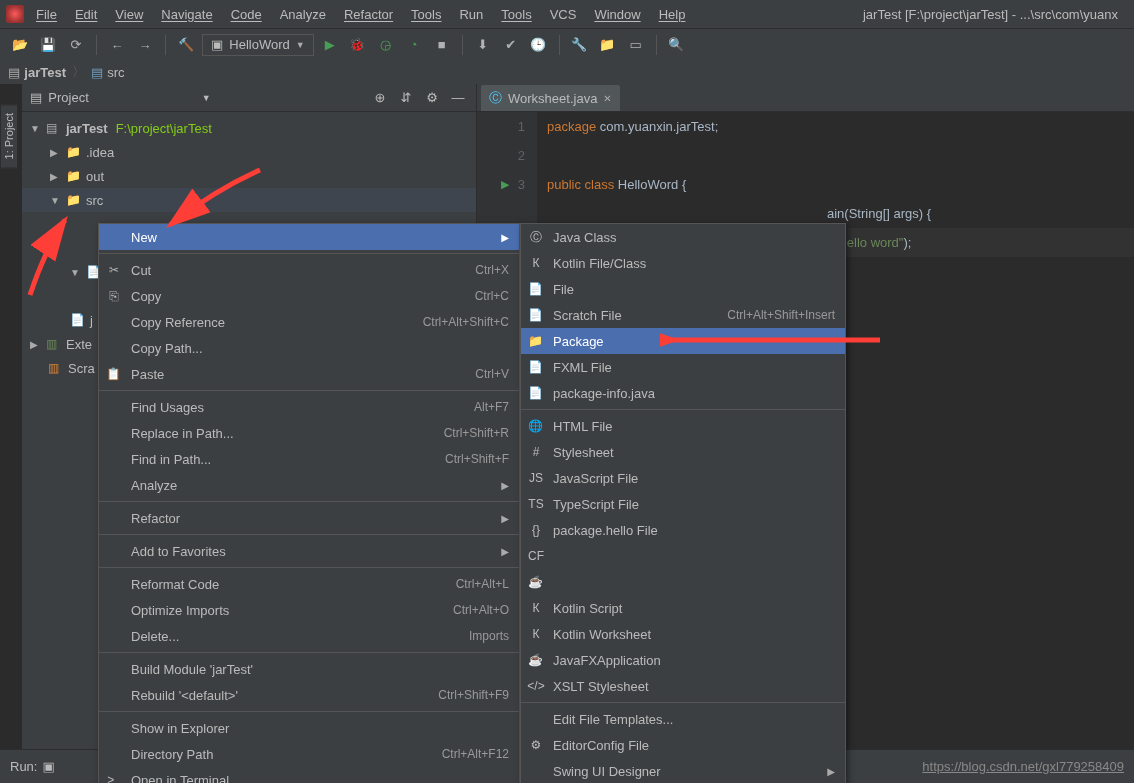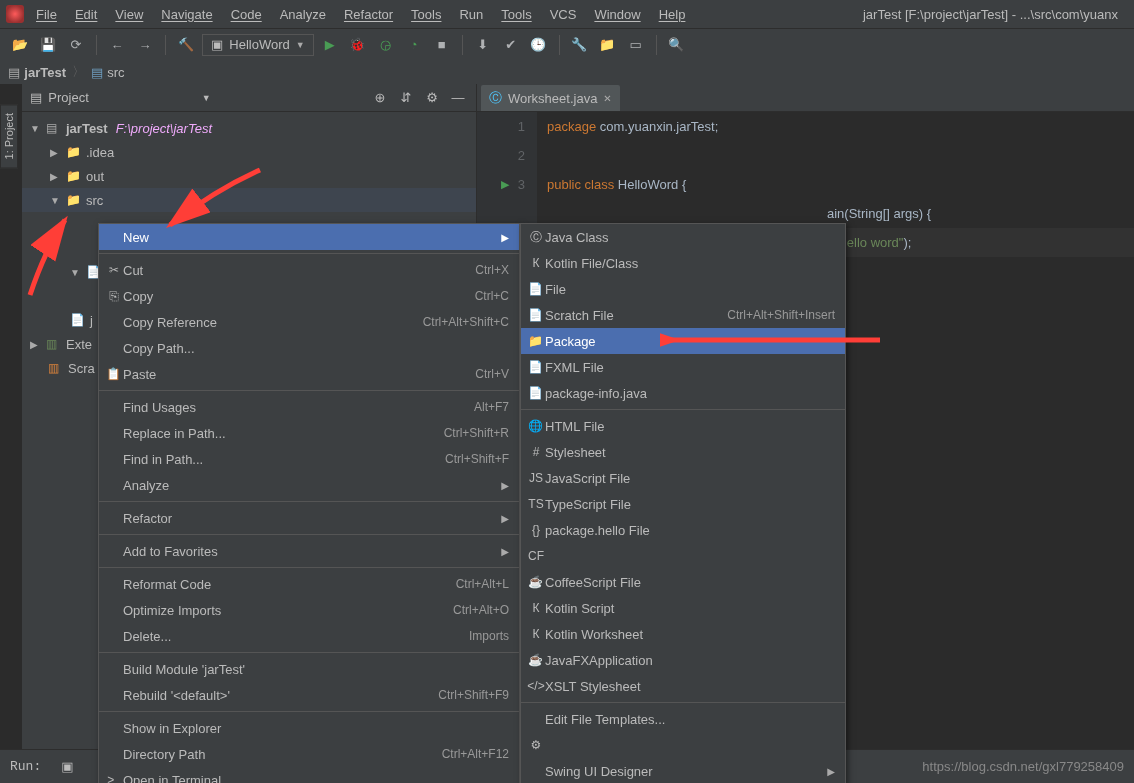--- a/index.html
+++ b/index.html
@@ -29,55 +29,55 @@
 .panel-header .title { flex: 1; }
 .panel-header .arrow { font-size: 9px; }
 .panel-header .icon-btn { width: 20px; height: 20px; display: flex; align-items: center; justify-content: center; }
 
 .tree { padding: 4px 0; }
 .tree-row { display: flex; align-items: center; height: 24px; padding-left: 6px; gap: 4px; }
 .tree-row.selected { background: #4b6eaf22; }
 .tree-arrow { width: 12px; font-size: 10px; color: #aaa; }
 .tree-icon { width: 16px; font-size: 12px; }
 .tree-label { color: #bbbbbb; }
-.tree-path { color: #f0abfc; margin-left: 4px; font-style: italic; }
+.tree-path { color: #84cc16; margin-left: 4px; }
 .folder-orange { color: #d9823b; }
 .folder-blue { color: #6e9cbe; }
 .folder-gray { color: #aaa; }
 
 .editor-area { flex: 1; background: #2b2b2b; display: flex; flex-direction: column; }
 .editor-tabs { height: 28px; background: #3c3f41; display: flex; align-items: flex-end; border-bottom: 1px solid #2d2d2d; }
 .editor-tab { height: 26px; display: flex; align-items: center; padding: 0 8px; gap: 6px; background: #515658; border-radius: 2px 2px 0 0; margin-left: 4px; }
 .editor-tab .close { font-size: 10px; color: #aaa; }
 
 .editor-body { display: flex; flex: 1; font-family: Consolas, "Courier New", monospace; font-size: 15px; line-height: 29px; }
 .gutter { width: 60px; text-align: right; padding-right: 12px; color: #606366; background: #313335; position: relative; }
 .gutter .gplay { position: absolute; left: 24px; color: #499c54; font-size: 11px; }
 .code { flex: 1; padding-left: 10px; }
 .code .kw { color: #cc7832; }
 .code .cls { color: #a9b7c6; }
 .code .str { color: #6a8759; }
 .code .pkg { color: #a9b7c6; }
 .code .curr-line { background: #323232; display: block; }
 
 .context-menu { position: absolute; background: #3c3f41; border: 1px solid #555; box-shadow: 2px 2px 6px rgba(0,0,0,0.5); z-index: 100; }
-.cm-row { display: flex; align-items: center; height: 26px; padding: 0 10px 0 6px; color: #bbbbbb; }
+.cm-row { display: flex; align-items: center; height: 26px; padding: 0 10px 0 6px; gap: 8px; color: #bbbbbb; }
 .cm-row.highlight { background: #4b6eaf; color: #fff; }
 .cm-row .cm-icon { width: 18px; text-align: center; font-size: 12px; }
 .cm-row .cm-label { flex: 1; white-space: nowrap; }
 .cm-row .shortcut { color: #999; font-size: 12px; margin-left: 20px; }
 .cm-row .sub-arrow { font-size: 10px; color: #aaa; }
 .cm-row.highlight .sub-arrow { color: #fff; }
 .cm-sep { height: 1px; background: #555; margin: 3px 0; }
 
 .arrow-annotation { position: absolute; z-index: 200; pointer-events: none; }
 
 .run-bar { position: absolute; bottom: 0; left: 0; right: 0; height: 34px; background: #3c3f41; border-top: 1px solid #2d2d2d; display: flex; align-items: center; padding: 0 10px; }
-.run-bar .run-label { margin-right: 20px; font-family: Liberation Mono, monospace; }
-.run-bar .watermark { margin-left: auto; color: #888; }
+.run-bar .run-label { margin-right: 5px; }
+.run-bar .watermark { margin-left: auto; color: #888; text-decoration: underline; }
 
 .side-tab-left { position: absolute; left: 0; top: 104px; width: 22px; }
 .side-tab-left .stab { writing-mode: vertical-rl; transform: rotate(180deg); padding: 8px 2px; font-size: 11px; background: #3c3f41; border: 1px solid #2d2d2d; }
 .side-tab-bottom-left { position: absolute; left: 0; bottom: 0px; width: 22px; }
 </style>
 </head>
 <body>
 
 <div class="titlebar">
   <div class="logo"></div>
@@ -379,21 +379,20 @@
     </div>
     <div class="cm-row">
       <span class="cm-icon">{}</span>
       <span class="cm-label">package.hello File</span>
     </div>
     <div class="cm-row">
       <span class="cm-icon">CF</span>
     </div>
     <div class="cm-row">
       <span class="cm-icon">☕</span>
-      <span class="cm-label">CoffeeScript File</span>
     </div>
     <div class="cm-row">
       <span class="cm-icon">К</span>
       <span class="cm-label">Kotlin Script</span>
     </div>
     <div class="cm-row">
       <span class="cm-icon">К</span>
       <span class="cm-label">Kotlin Worksheet</span>
     </div>
     <div class="cm-row">
@@ -404,20 +403,21 @@
       <span class="cm-icon">&lt;/&gt;</span>
       <span class="cm-label">XSLT Stylesheet</span>
     </div>
     <div class="cm-sep"></div>
     <div class="cm-row">
       <span class="cm-icon"></span>
       <span class="cm-label">Edit File Templates...</span>
     </div>
     <div class="cm-row">
       <span class="cm-icon">⚙</span>
+      <span class="cm-label">EditorConfig File</span>
     </div>
     <div class="cm-row">
       <span class="cm-icon"></span>
       <span class="cm-label">Swing UI Designer</span>
       <span class="sub-arrow">▶</span>
     </div>
   </div>
 
 <svg class="arrow-annotation" style="left:20px; top:210px;" width="80" height="90">
   <defs>

